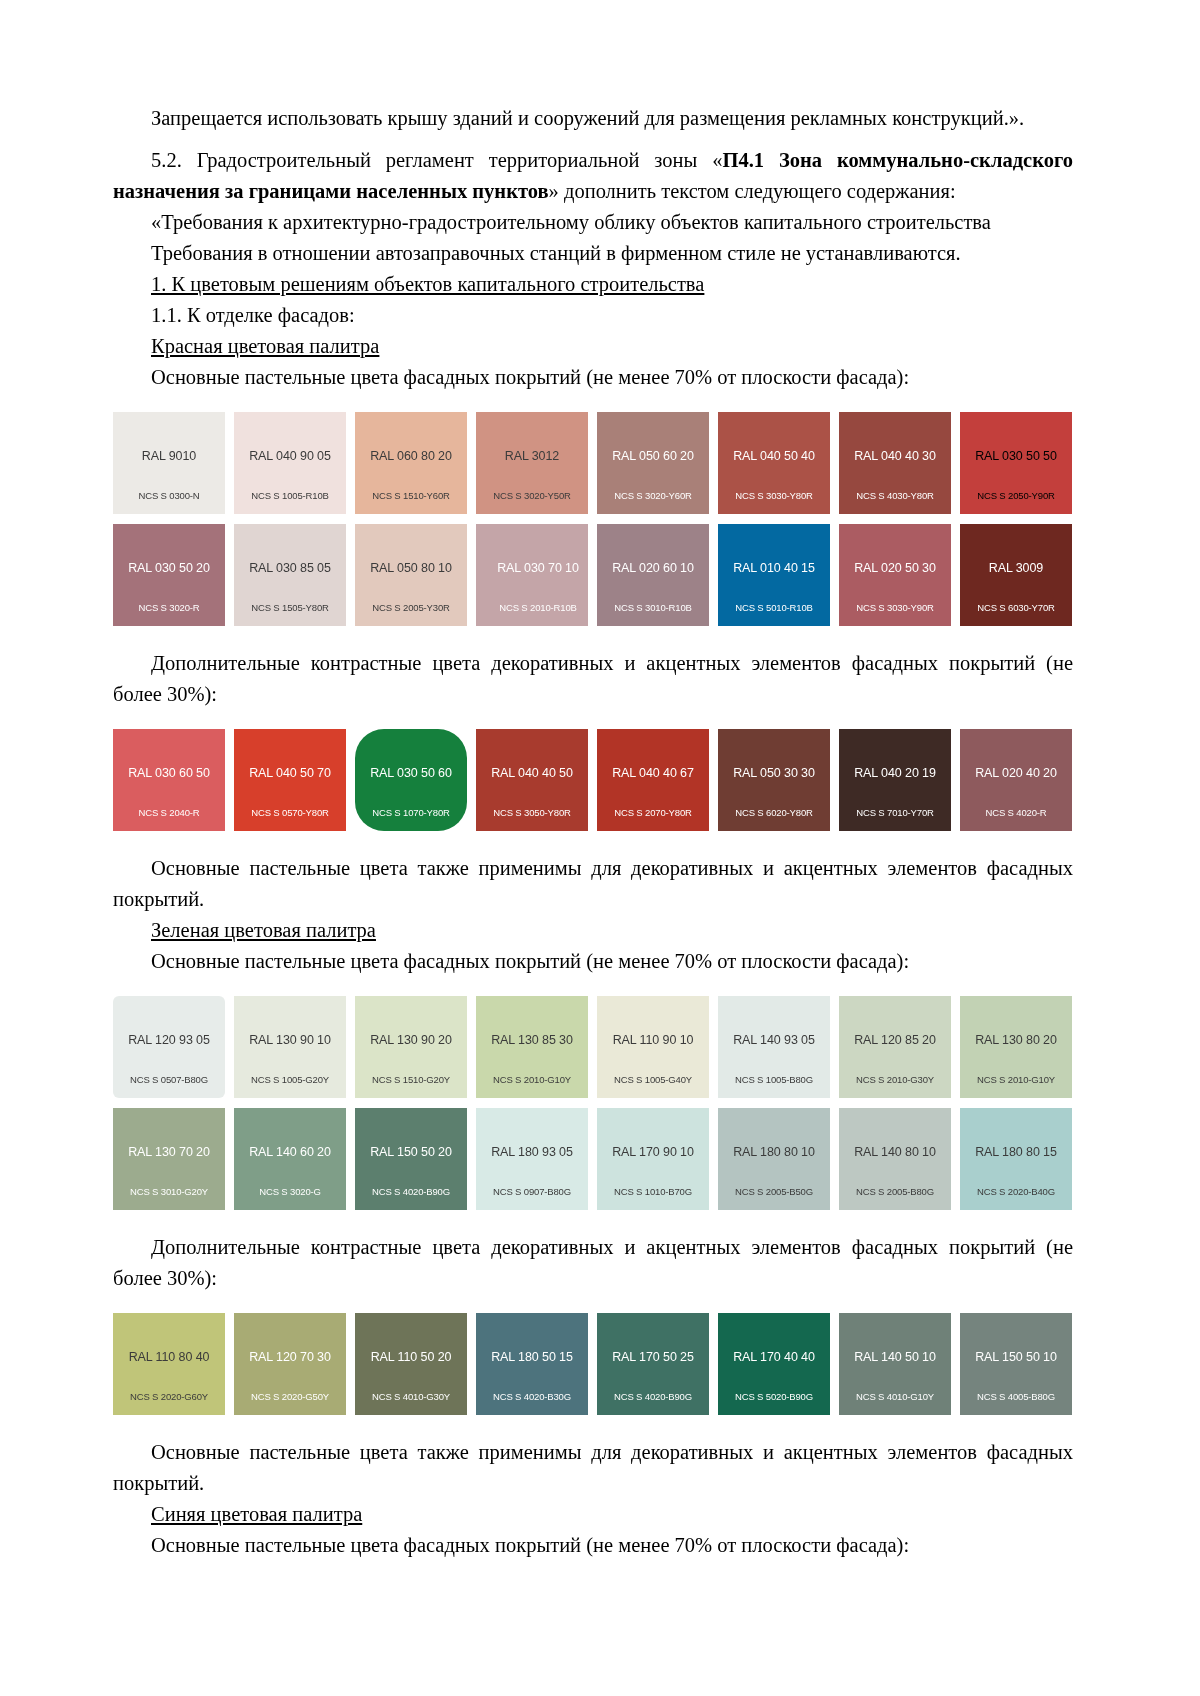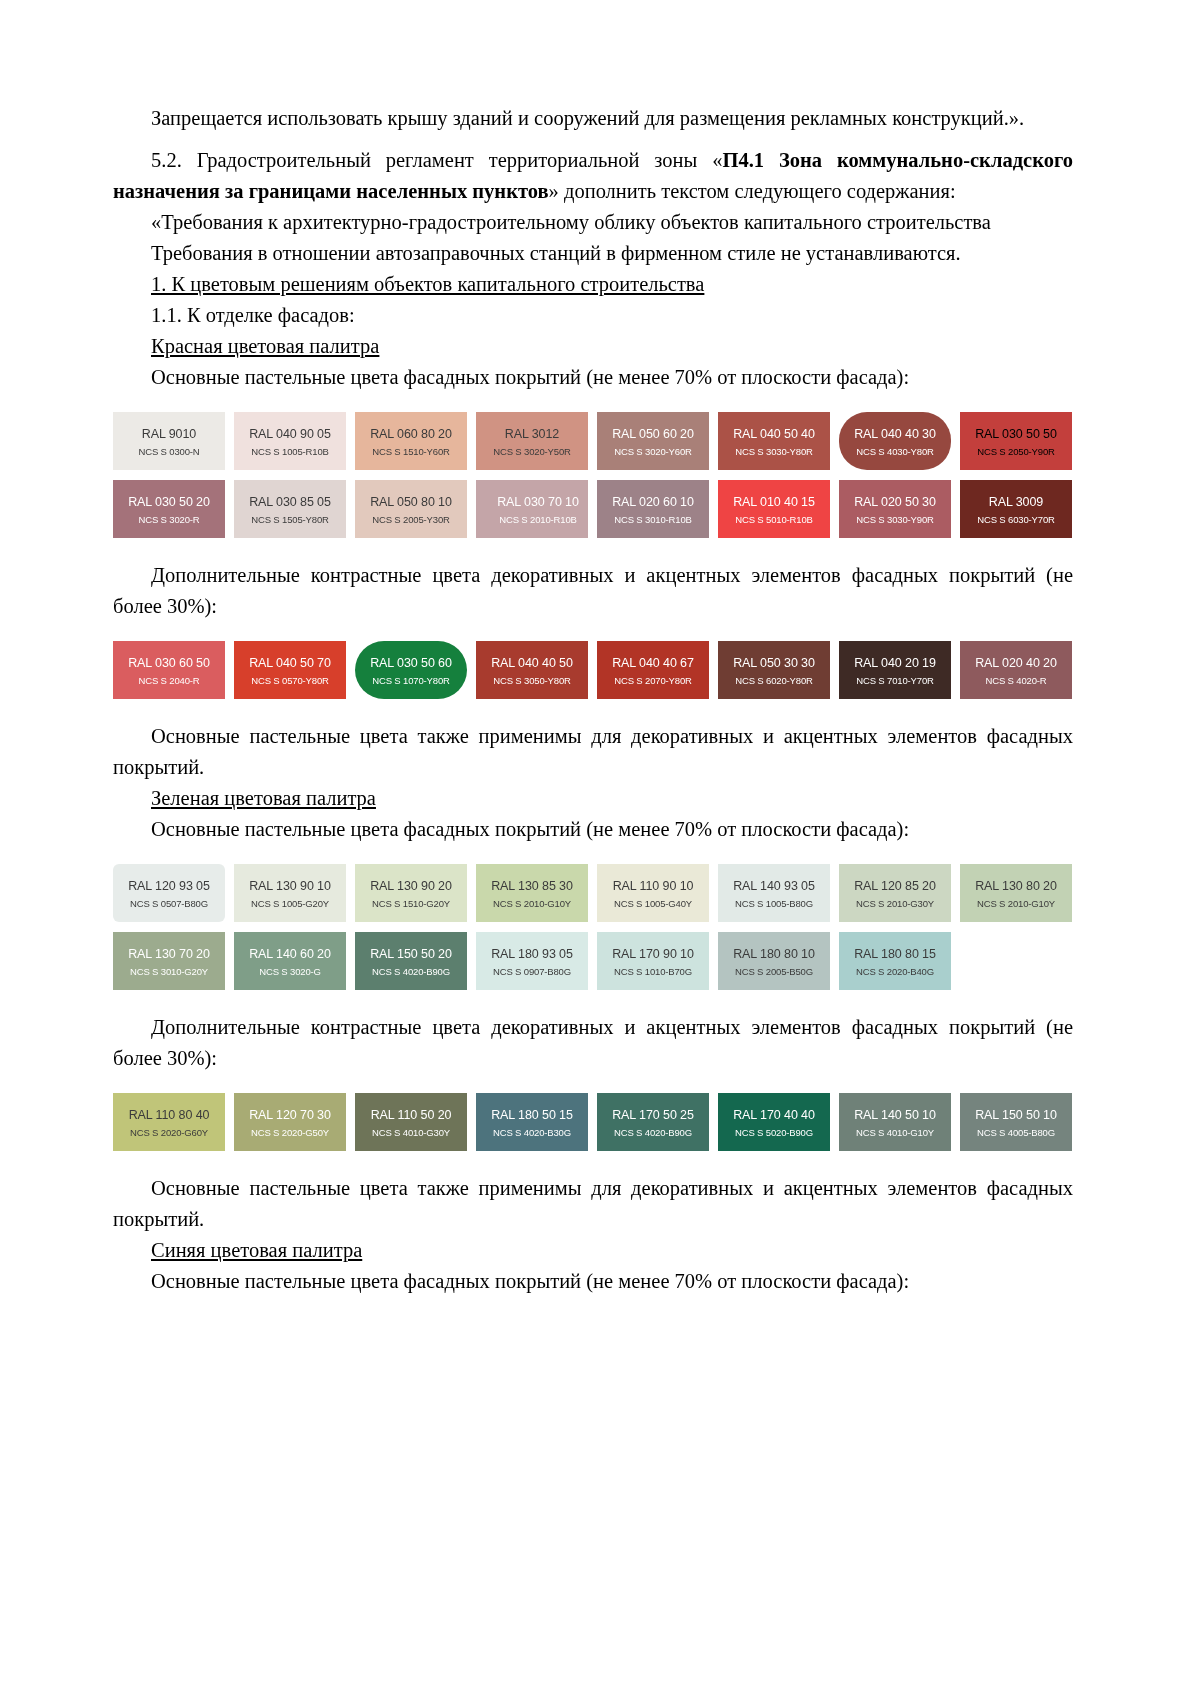--- a/index.html
+++ b/index.html
@@ -48,21 +48,21 @@
   
   .swatch-row {
     display: flex;
     gap: 9px;
     width: 960px;
     margin: 0;
     padding: 0;
   }
   .swatch {
     width: 112px;
-    height: 58px;
+    height: 102px;
     box-sizing: border-box;
     display: flex;
     flex-direction: column;
     align-items: center;
     justify-content: center;
     font-family: "Liberation Sans", sans-serif;
     overflow: hidden;
     position: relative;
   }
   .swatch .ral {
@@ -127,21 +127,21 @@
           <div class="ncs">NCS S 3020-Y50R</div>
         </div>
         <div class="swatch" style="background: rgb(169, 128, 120); color: rgb(255, 255, 255);">
           <div class="ral">RAL 050 60 20</div>
           <div class="ncs">NCS S 3020-Y60R</div>
         </div>
         <div class="swatch" style="background: rgb(171, 82, 71); color: rgb(255, 255, 255);">
           <div class="ral">RAL 040 50 40</div>
           <div class="ncs">NCS S 3030-Y80R</div>
         </div>
-        <div class="swatch" style="background: rgb(150, 72, 63); color: rgb(255, 255, 255); border-radius: 28px;">
+        <div class="swatch" style="background: rgb(150, 72, 63); color: rgb(255, 255, 255);">
           <div class="ral">RAL 040 40 30</div>
           <div class="ncs">NCS S 4030-Y80R</div>
         </div>
         <div class="swatch" style="background: rgb(195, 63, 60); color: #000000;">
           <div class="ral">RAL 030 50 50</div>
           <div class="ncs">NCS S 2050-Y90R</div>
         </div>
       </div>
     <div class="row-gap"></div>
     <div class="swatch-row">
@@ -158,21 +158,21 @@
           <div class="ncs">NCS S 2005-Y30R</div>
         </div>
         <div class="swatch" style="background: rgb(196, 165, 168); color: rgb(255, 255, 255); padding-left: 12px;">
           <div class="ral">RAL 030 70 10</div>
           <div class="ncs">NCS S 2010-R10B</div>
         </div>
         <div class="swatch" style="background: rgb(157, 130, 136); color: rgb(255, 255, 255);">
           <div class="ral">RAL 020 60 10</div>
           <div class="ncs">NCS S 3010-R10B</div>
         </div>
-        <div class="swatch" style="background: #ef4444; color: rgb(255, 255, 255);">
+        <div class="swatch" style="background: #0369a1; color: rgb(255, 255, 255);">
           <div class="ral">RAL 010 40 15</div>
           <div class="ncs">NCS S 5010-R10B</div>
         </div>
         <div class="swatch" style="background: rgb(171, 92, 98); color: rgb(255, 255, 255);">
           <div class="ral">RAL 020 50 30</div>
           <div class="ncs">NCS S 3030-Y90R</div>
         </div>
         <div class="swatch" style="background: rgb(110, 40, 32); color: rgb(255, 255, 255);">
           <div class="ral">RAL 3009</div>
           <div class="ncs">NCS S 6030-Y70R</div>
@@ -283,20 +283,24 @@
           <div class="ncs">NCS S 0907-B80G</div>
         </div>
         <div class="swatch" style="background: rgb(205, 227, 222); color: rgb(59, 59, 59);">
           <div class="ral">RAL 170 90 10</div>
           <div class="ncs">NCS S 1010-B70G</div>
         </div>
         <div class="swatch" style="background: rgb(180, 196, 193); color: rgb(59, 59, 59);">
           <div class="ral">RAL 180 80 10</div>
           <div class="ncs">NCS S 2005-B50G</div>
         </div>
+        <div class="swatch" style="background: rgb(189, 200, 194); color: rgb(59, 59, 59);">
+          <div class="ral">RAL 140 80 10</div>
+          <div class="ncs">NCS S 2005-B80G</div>
+        </div>
         <div class="swatch" style="background: rgb(169, 207, 205); color: rgb(59, 59, 59);">
           <div class="ral">RAL 180 80 15</div>
           <div class="ncs">NCS S 2020-B40G</div>
         </div>
       </div>
 
     <div class="block-gap-bottom"></div>
 
     <p class="body-text">Дополнительные контрастные цвета декоративных и акцентных элементов фасадных покрытий (не более 30%):</p>
 

